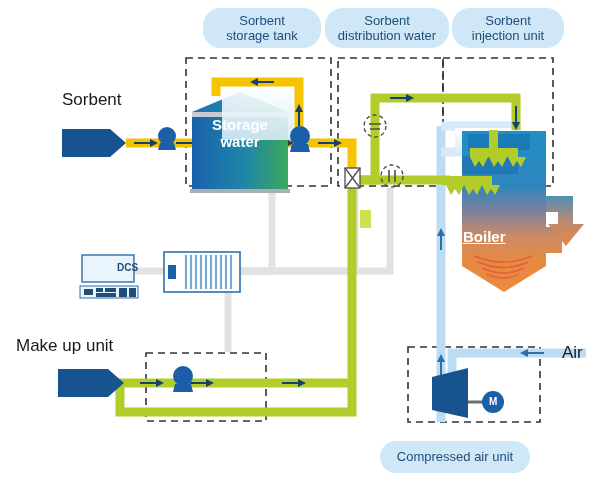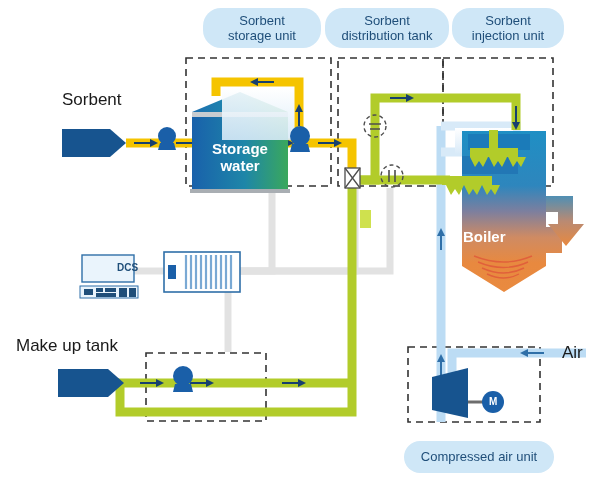--- a/index.html
+++ b/index.html
@@ -235,54 +235,54 @@
       <path d="M432,377 L468,368 L468,418 L432,410 Z" fill="#17548f"></path>
       <path d="M468,402 L483,402" stroke="#6d6d6d" stroke-width="3"></path>
       <circle cx="493" cy="402" r="11" fill="#1a5fa8"></circle>
     </g>
 
   </svg>
 
   <div class="pill" style="left:203px;top:8px;width:118px;height:40px;">
     <span>
       <span>Sorbent</span><br>
-      <span>storage unit</span>
+      <span>storage tank</span>
     </span>
   </div>
 
   <div class="pill" style="left:325px;top:8px;width:124px;height:40px;">
     <span>
       <span>Sorbent</span><br>
-      <span>distribution tank</span>
+      <span>distribution water</span>
     </span>
   </div>
 
   <div class="pill" style="left:452px;top:8px;width:112px;height:40px;">
     <span>
       <span>Sorbent</span><br>
       <span>injection unit</span>
     </span>
   </div>
 
 
-  <div class="pill" style="left:404px;top:441px;width:150px;height:32px;">
+  <div class="pill" style="left:380px;top:441px;width:150px;height:32px;">
     <span>Compressed air unit</span>
   </div>
 
   <div class="plainlabel" style="left:62px;top:90px;">Sorbent</div>
 
 
-  <div class="plainlabel" style="left:16px;top:336px;">Make up tank</div>
+  <div class="plainlabel" style="left:16px;top:336px;">Make up unit</div>
 
   <div class="plainlabel" style="left:562px;top:343px;">Air</div>
 
-  <div class="tanklabel" style="left:196px;top:140px;width:88px;">
+  <div class="tanklabel" style="left:196px;top:116px;width:88px;">
     <span>Storage</span><br>
     <span>water</span>
   </div>
 
-  <div class="boilerlabel" style="left:463px;top:228px;">Boiler</div>
+  <div class="boilerlabel" style="left:463px;top:228px;text-decoration:underline;">Boiler</div>
 
   <div class="dcslabel" style="left:97px;top:262px;padding-left:20px;">DCS</div>
 
   <div class="mlabel" style="left:489px;top:396px;">M</div>
 
 </div>
 
 </body></html>

